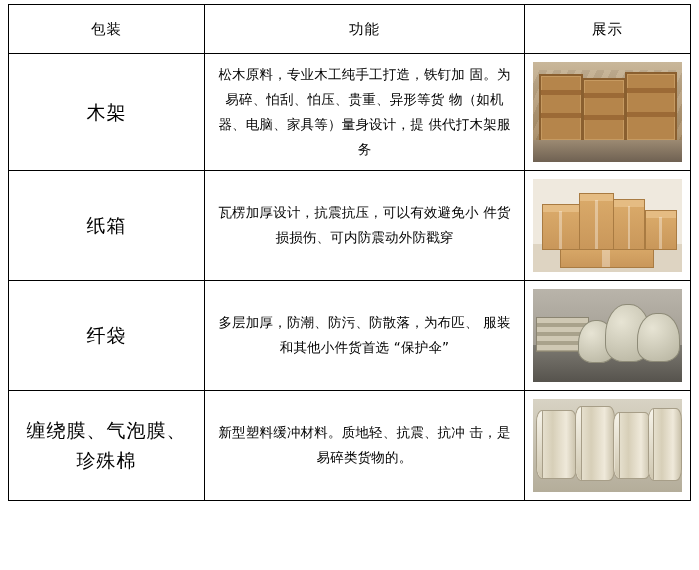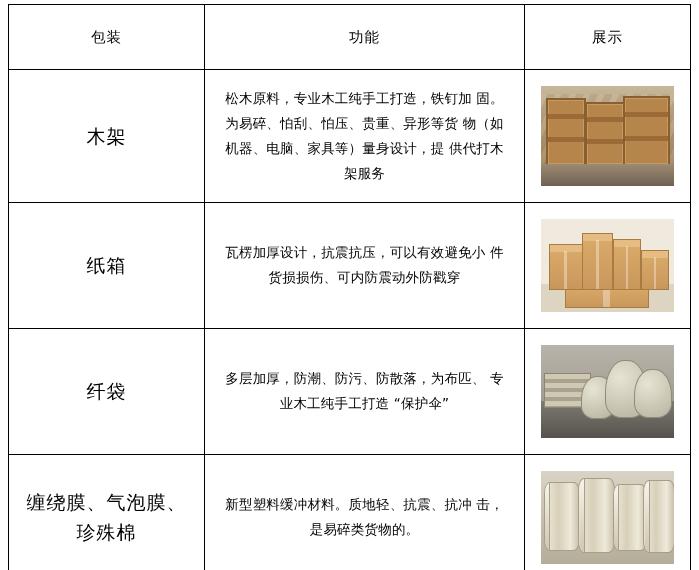--- a/index.html
+++ b/index.html
@@ -28,21 +28,21 @@
     border: 1px solid #000;
   }
   table.pack-table col.c-name { width: 196px; }
   table.pack-table col.c-func { width: 320px; }
   table.pack-table col.c-show { width: 166px; }
 
   table.pack-table th,
   table.pack-table td {
     border: 1px solid #000;
     vertical-align: middle;
-    padding: 16px;
+    padding: 8px;
   }
   thead th {
     height: 32px;
     font-weight: normal;
     font-size: 14.5px;
     text-align: center;
     letter-spacing: 1px;
   }
   td.name-cell {
     text-align: center;
@@ -250,21 +250,21 @@
             <span class="box b4">
                 <span class="top"></span>
                 <span class="tape"></span>
               </span>
           </span>
         </td>
       </tr>
 
       <tr class="row-bag">
         <td class="name-cell">纤袋</td>
-        <td class="func-cell">多层加厚，防潮、防污、防散落，为布匹、 专业木工纯手工打造 “保护伞”</td>
+        <td class="func-cell">多层加厚，防潮、防污、防散落，为布匹、 服装和其他小件货首选 “保护伞”</td>
         <td class="show-cell">
           <span class="img-wrap pic-bag">
             <span class="ground"></span>
             <span class="pallet"></span>
             <span class="sack s3"></span>
             <span class="sack s1"></span>
             <span class="sack s2"></span>
           </span>
         </td>
       </tr>

